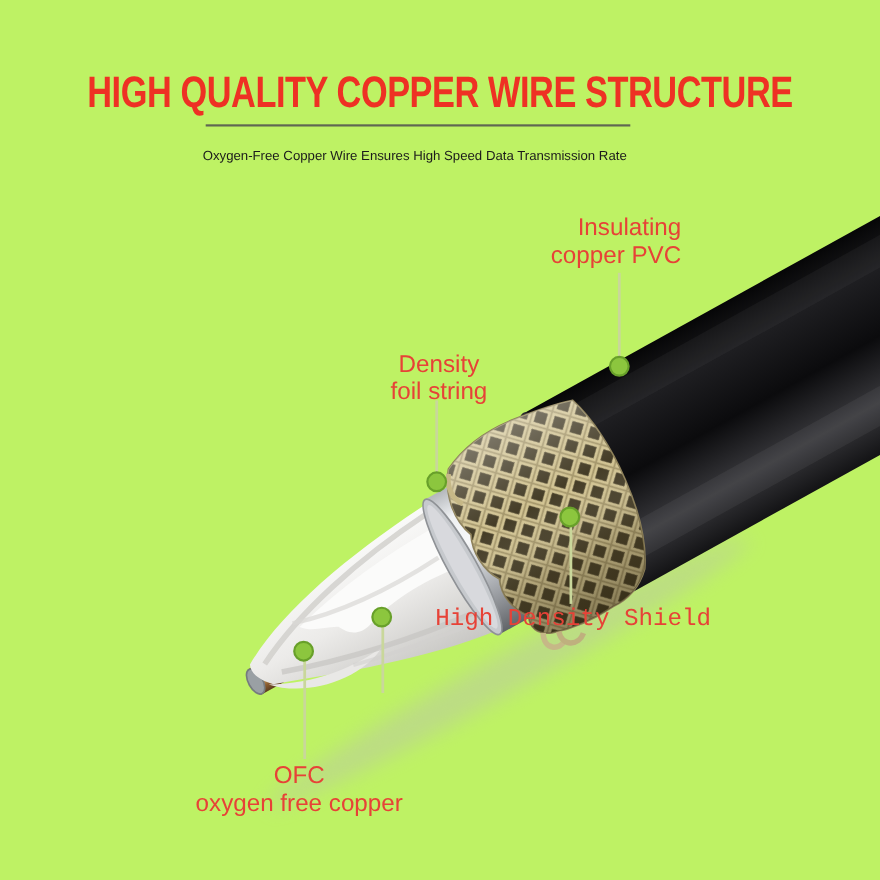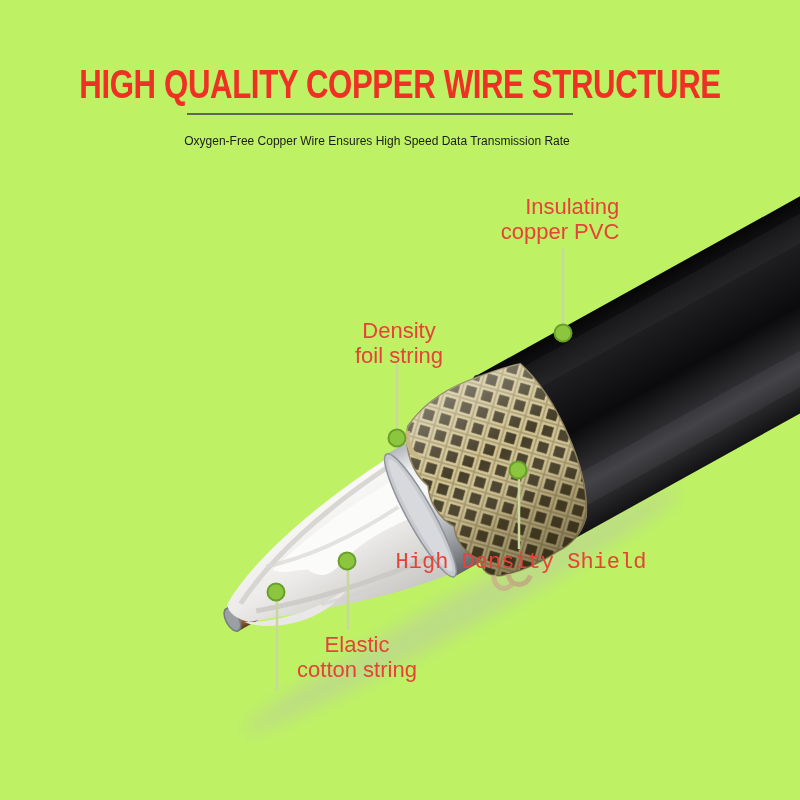--- a/index.html
+++ b/index.html
@@ -159,18 +159,18 @@
     <span>copper PVC</span>
   </div>
   <div class="callout" style="left:399px;top:318px;">
     <span>Density</span>
     <span>foil string</span>
   </div>
   <div class="callout" style="left:521px;top:550px;font-family:Liberation Mono, monospace;">
     <span>High Density Shield</span>
     <span></span>
   </div>
-  <div class="callout" style="left:357px;top:632px;">
-    <span>Elastic</span>
-    <span>cotton string</span>
+  <div class="callout" style="left:272px;top:692px;">
+    <span>OFC</span>
+    <span>oxygen free copper</span>
   </div>
 
 </div>
 
 </body></html>

